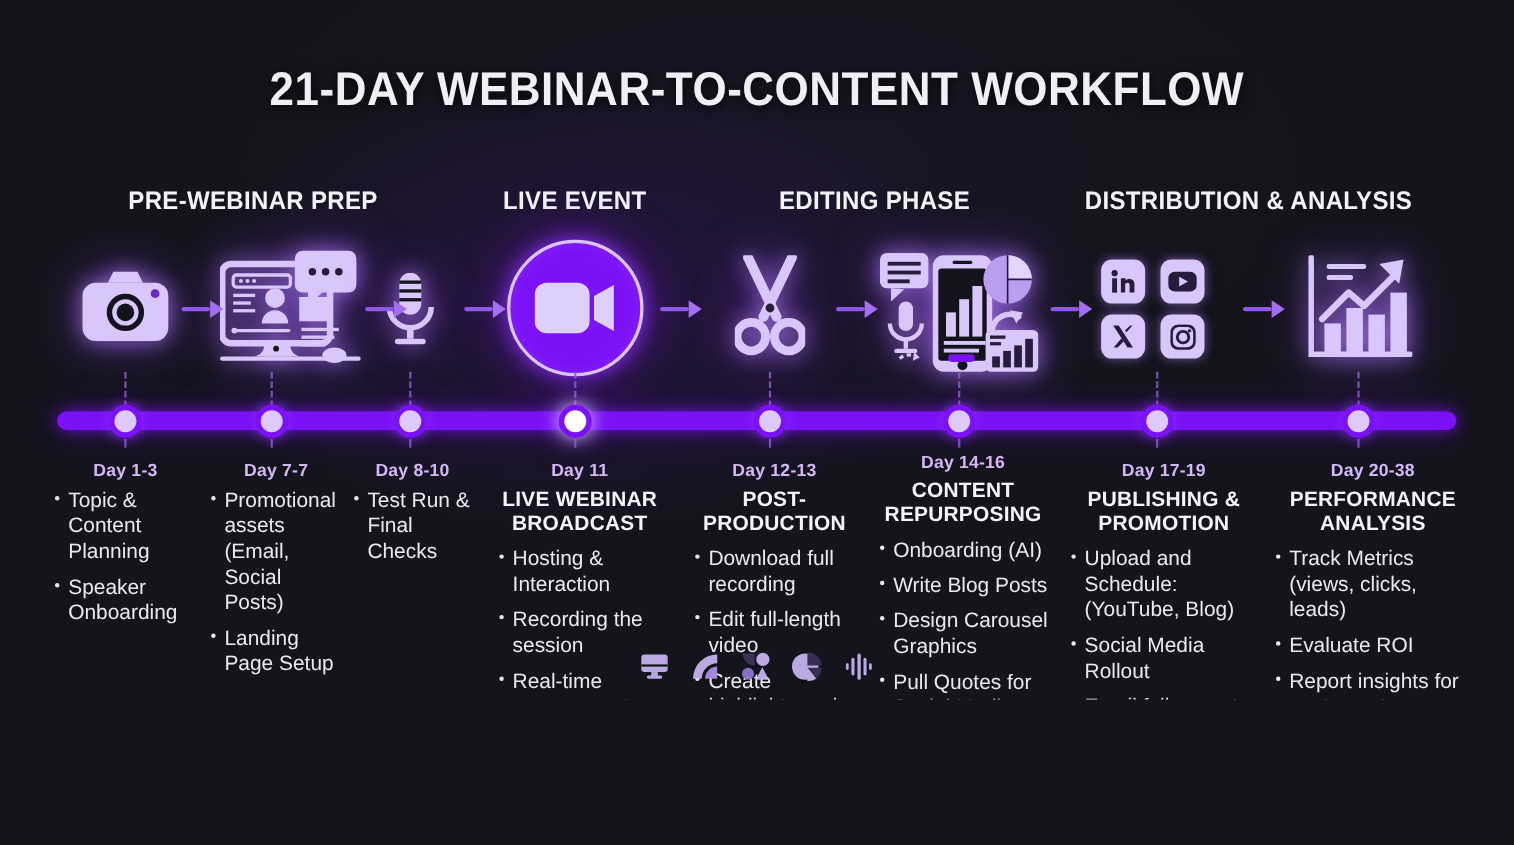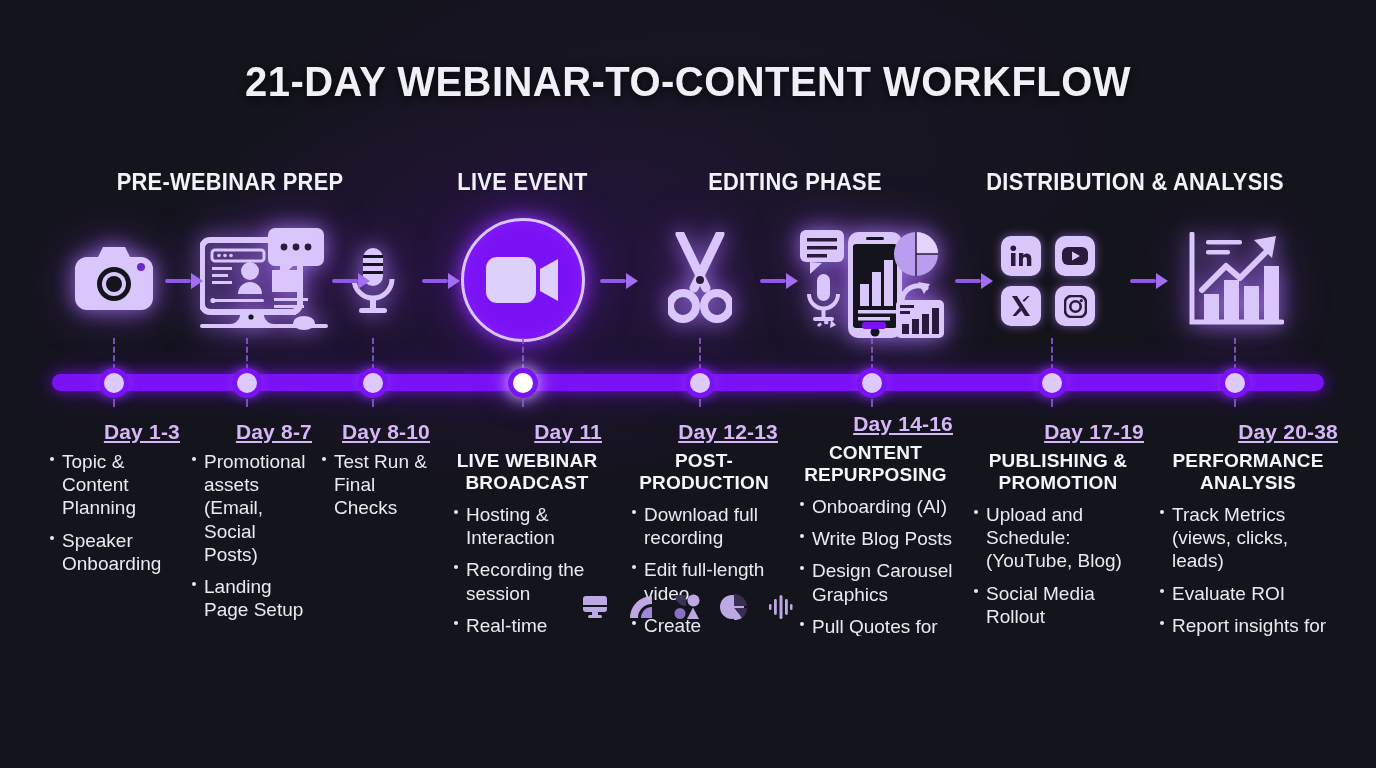--- a/index.html
+++ b/index.html
@@ -100,25 +100,24 @@
   .tl-node.active { background: #ffffff; box-shadow: 0 0 16px rgba(220,200,255,0.95), 0 0 30px rgba(150,60,255,0.6); }
   .tl-stem {
     position: absolute;
     width: 0; border-left: 2px dashed #8b5ad0;
     opacity: 0.85;
   }
 
   
   .col { position: absolute; }
   .day {
-    font-size: 21px; font-weight: bold; color: #d5b6f7;
-    text-align: right; margin-bottom: 6px;
+    font-size: 16px; font-weight: bold; color: #d5b6f7;
+    text-align: center; margin-bottom: 6px;
     white-space: nowrap;
     letter-spacing: 0.2px;
-    text-decoration: underline;
   }
   .sub {
     font-size: 19px; font-weight: bold; color: #f4f5fa;
     text-align: center; line-height: 1.16; margin-bottom: 9px;
     letter-spacing: 0.2px;
   }
   ul.bullets { list-style: none; }
   ul.bullets li {
     position: relative;
     font-size: 19px;
@@ -385,21 +384,21 @@
 
   <div id="columns">
       <div class="col" style="left: 48px; top: 420px; width: 132px;">
         <div class="day">Day 1-3</div>
         <ul class="bullets">
           <li>Topic &amp; Content Planning</li>
           <li>Speaker Onboarding</li>
         </ul>
       </div>
       <div class="col" style="left: 190px; top: 420px; width: 122px;">
-        <div class="day">Day 8-7</div>
+        <div class="day">Day 7-7</div>
         <ul class="bullets">
           <li>Promotional assets (Email, Social Posts)</li>
           <li>Landing Page Setup</li>
         </ul>
       </div>
       <div class="col" style="left: 320px; top: 420px; width: 110px;">
         <div class="day">Day 8-10</div>
         <ul class="bullets">
           <li>Test Run &amp; Final Checks</li>
         </ul>

